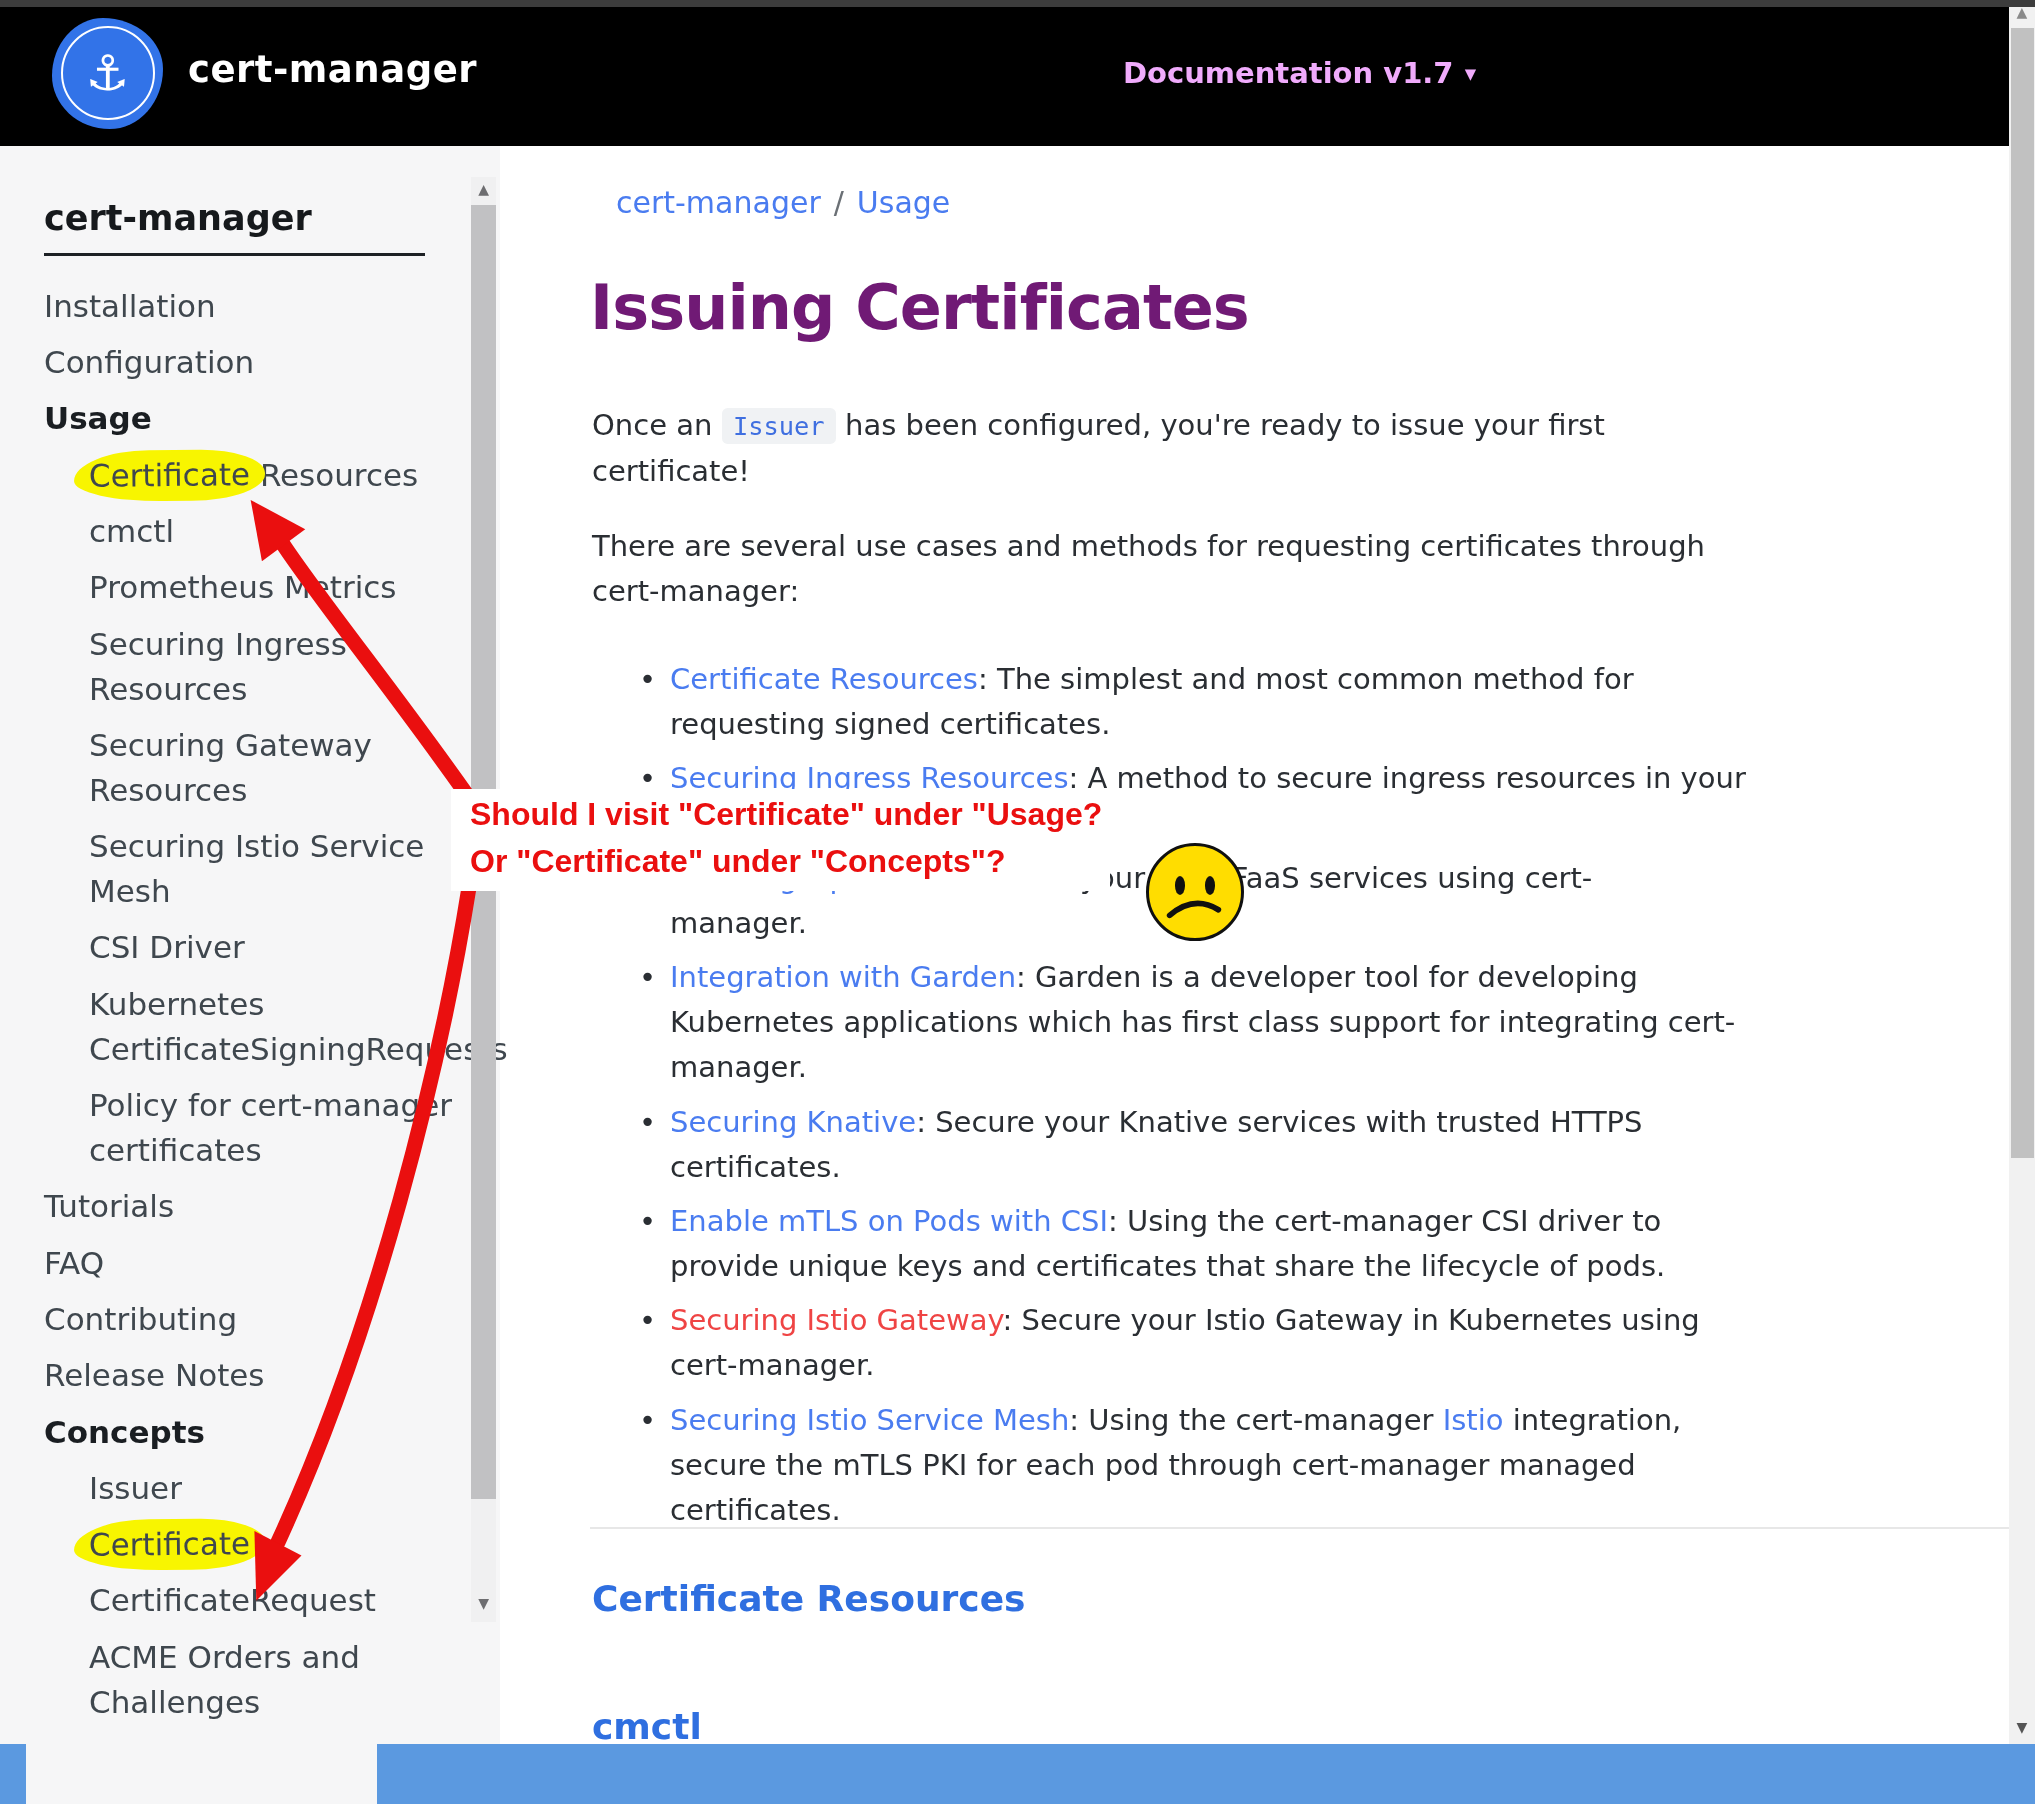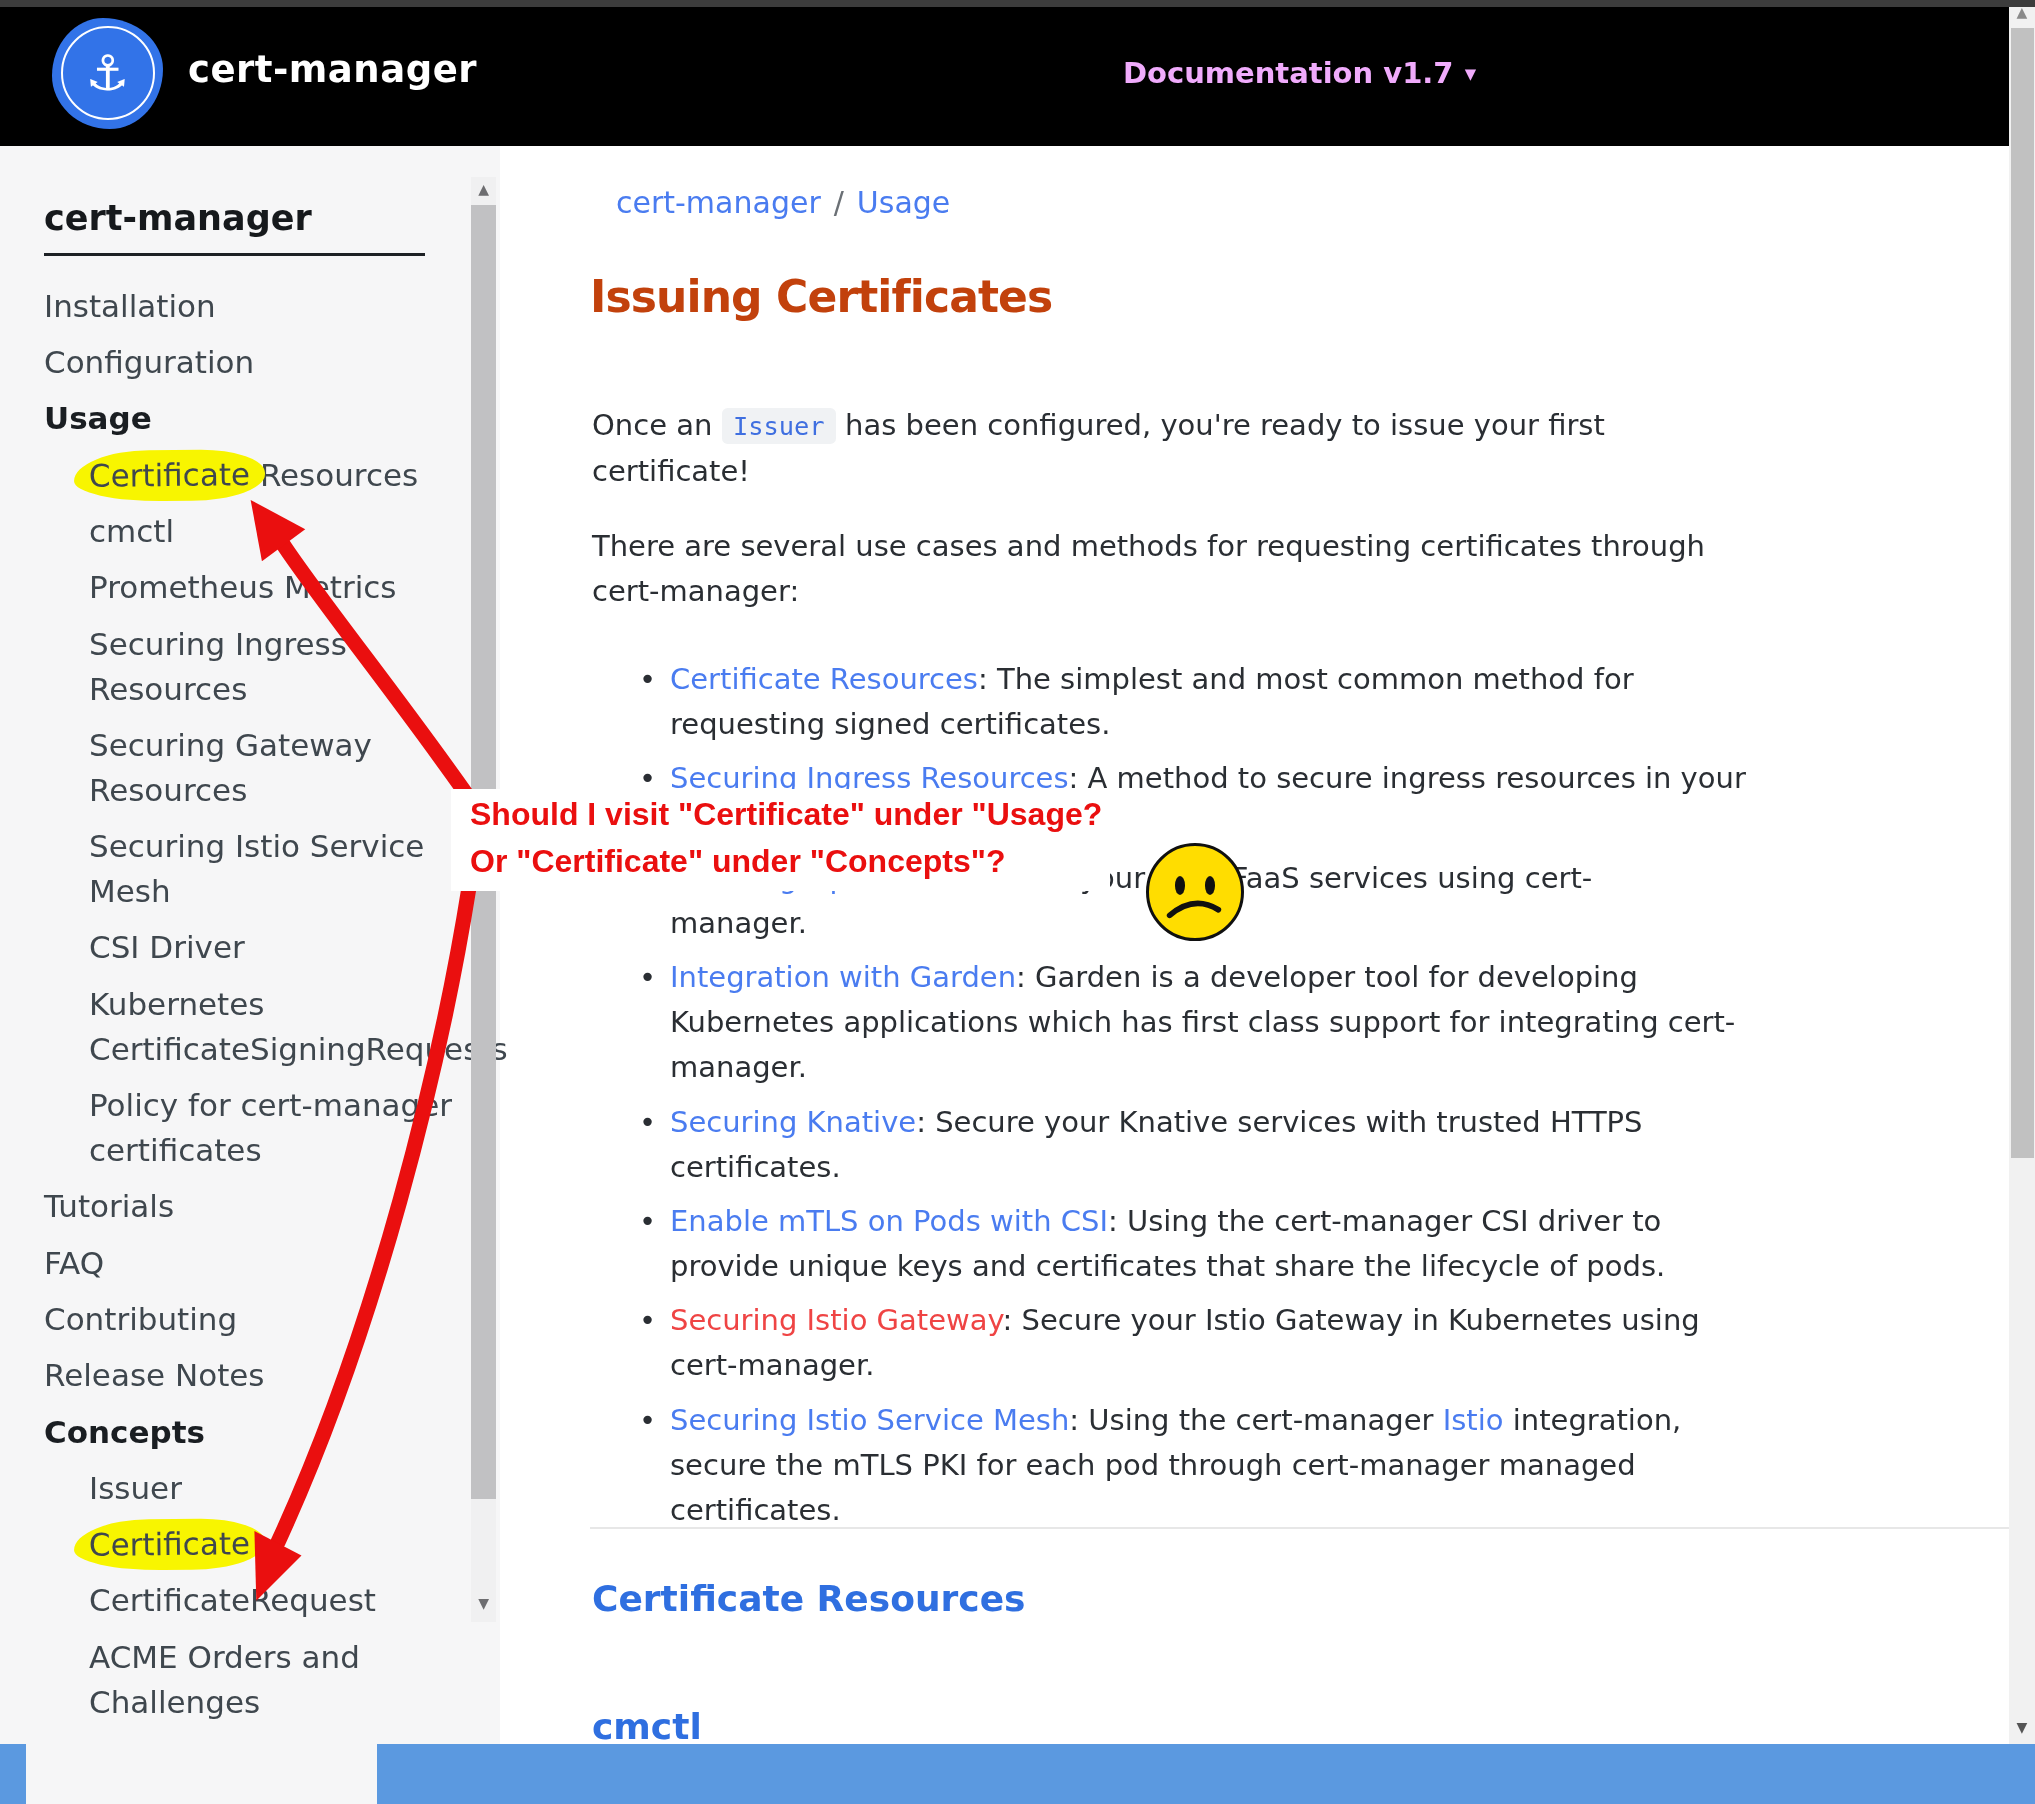--- a/index.html
+++ b/index.html
@@ -40,21 +40,21 @@
   
   #pg-track{position:absolute;left:2009px;top:0;width:26px;height:1804px;background:#f1f1f1;z-index:4;}
   #pg-thumb{position:absolute;left:2011px;top:28px;width:22.6px;height:1130px;background:#c1c1c1;z-index:4;}
   #pg-up{position:absolute;left:2009px;top:3.8px;width:26px;text-align:center;color:#8a8a8a;font-size:14px;z-index:4;}
   #pg-down{position:absolute;left:2009px;top:1719px;width:26px;text-align:center;color:#555;font-size:14px;z-index:4;}
 
   
   #breadcrumb{position:absolute;left:592px;top:185px;font-size:30px;z-index:2;margin-left:24px;}
   #breadcrumb a{text-decoration:none;cursor:pointer;}
   #breadcrumb .sep{color:#6b7075;margin:0 13px;}
-  #page-title{position:absolute;left:590px;top:271px;font-size:44px;font-weight:bold;color:#c2410c;letter-spacing:-0.9px;z-index:2;}
+  #page-title{position:absolute;left:590px;top:271px;font-size:62px;font-weight:bold;color:#701a75;letter-spacing:-0.9px;z-index:2;}
   .para{position:absolute;left:592px;width:1384px;font-size:29px;line-height:45px;color:#2a2e33;white-space:pre-line;z-index:2;}
   #para1{top:403px;}
   #para2{top:524px;}
   .codechip{font-family:"DejaVu Sans Mono","Liberation Mono",monospace;font-size:25.4px;border-radius:5.6px;padding:2.8px 11.3px;white-space:nowrap;}
   #bullets{position:absolute;left:592px;top:657px;width:1412px;z-index:2;margin:0;padding:0;list-style:none;}
   #bullets li{position:relative;padding-left:78px;font-size:29px;line-height:45px;color:#2a2e33;margin-bottom:9.4px;}
   #bullets li::before{content:"•";position:absolute;left:47px;top:0;color:#2a2e33;}
   #bullets .rest{white-space:pre-line;}
   a.doclink,.inline-link{text-decoration:none;cursor:pointer;}
   #divider{position:absolute;left:590px;top:1527px;width:1419px;height:1.9px;background:#e7e7e7;z-index:2;}

